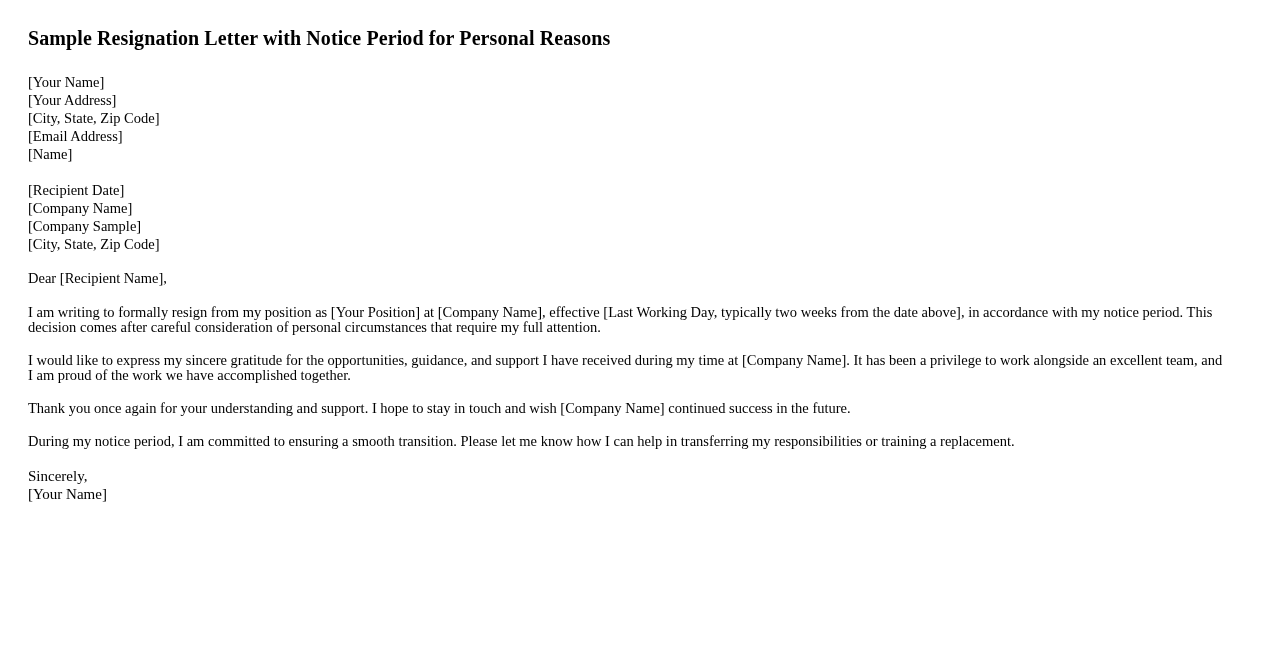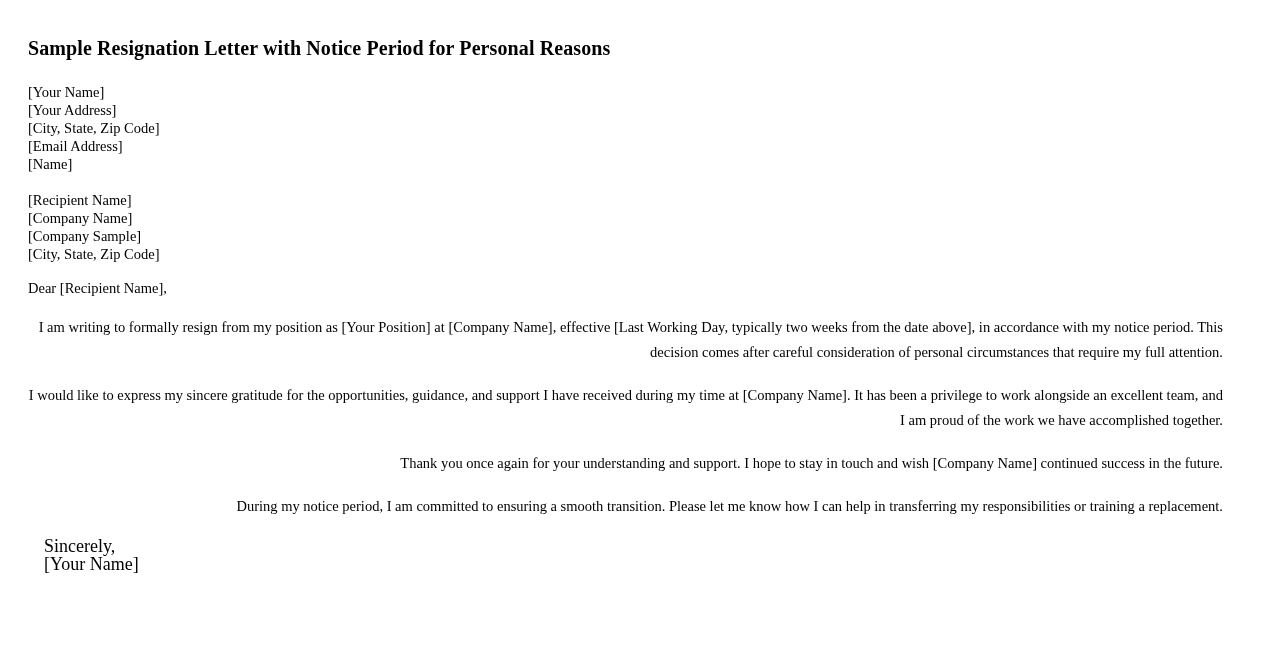--- a/index.html
+++ b/index.html
@@ -8,21 +8,21 @@
     background: #ffffff;
   }
   body {
     width: 1278px;
     height: 650px;
     font-family: "Liberation Serif", "DejaVu Serif", serif;
     color: #000000;
     overflow: hidden;
   }
   .page {
-    padding: 36px 28px 0 28px;
+    padding: 26px 28px 0 28px;
     box-sizing: border-box;
     width: 1278px;
   }
   .doc-title {
     font-size: 20px;
     font-weight: bold;
     line-height: 1.25;
     margin: 0 0 22px 0;
     letter-spacing: 0.1px;
   }
@@ -36,29 +36,29 @@
     white-space: pre;
   }
   .salutation {
     font-size: 14.5px;
     line-height: 18px;
     margin: 0 0 18px 0;
     font-family: Liberation Serif, serif;
   }
   .para {
     font-size: 14.5px;
-    line-height: 25px;
+    line-height: 15px;
     margin: 0 0 18px 0;
     max-width: 1195px;
-    text-align: right;
+    text-align: left;
   }
   .closing {
-    font-size: 18px;
+    font-size: 15px;
     line-height: 18px;
-    margin: 16px;
+    margin: 0;
   }
   .closing .line {
     display: block;
     white-space: pre;
   }
   .sender-block { margin-bottom: 18px; }
   .recipient-block { margin-bottom: 16px; }
 </style>
 </head>
 <body>
@@ -69,21 +69,21 @@
 
   <div class="block sender-block">
     <span class="line">[Your Name]</span>
     <span class="line">[Your Address]</span>
     <span class="line">[City, State, Zip Code]</span>
     <span class="line">[Email Address]</span>
     <span class="line">[Name]</span>
   </div>
 
   <div class="block recipient-block">
-    <span class="line">[Recipient Name]</span>
+    <span class="line">[Recipient Date]</span>
     <span class="line">[Company Name]</span>
     <span class="line">[Company Sample]</span>
     <span class="line">[City, State, Zip Code]</span>
   </div>
 
   <p class="salutation">Dear [Recipient Name],</p>
 
   <p class="para">I am writing to formally resign from my position as [Your Position] at [Company Name], effective [Last Working Day, typically two weeks from the date above], in accordance with my notice period. This decision comes after careful consideration of personal circumstances that require my full attention.</p>
   <p class="para">I would like to express my sincere gratitude for the opportunities, guidance, and support I have received during my time at [Company Name]. It has been a privilege to work alongside an excellent team, and I am proud of the work we have accomplished together.</p>
   <p class="para">Thank you once again for your understanding and support. I hope to stay in touch and wish [Company Name] continued success in the future.</p>

